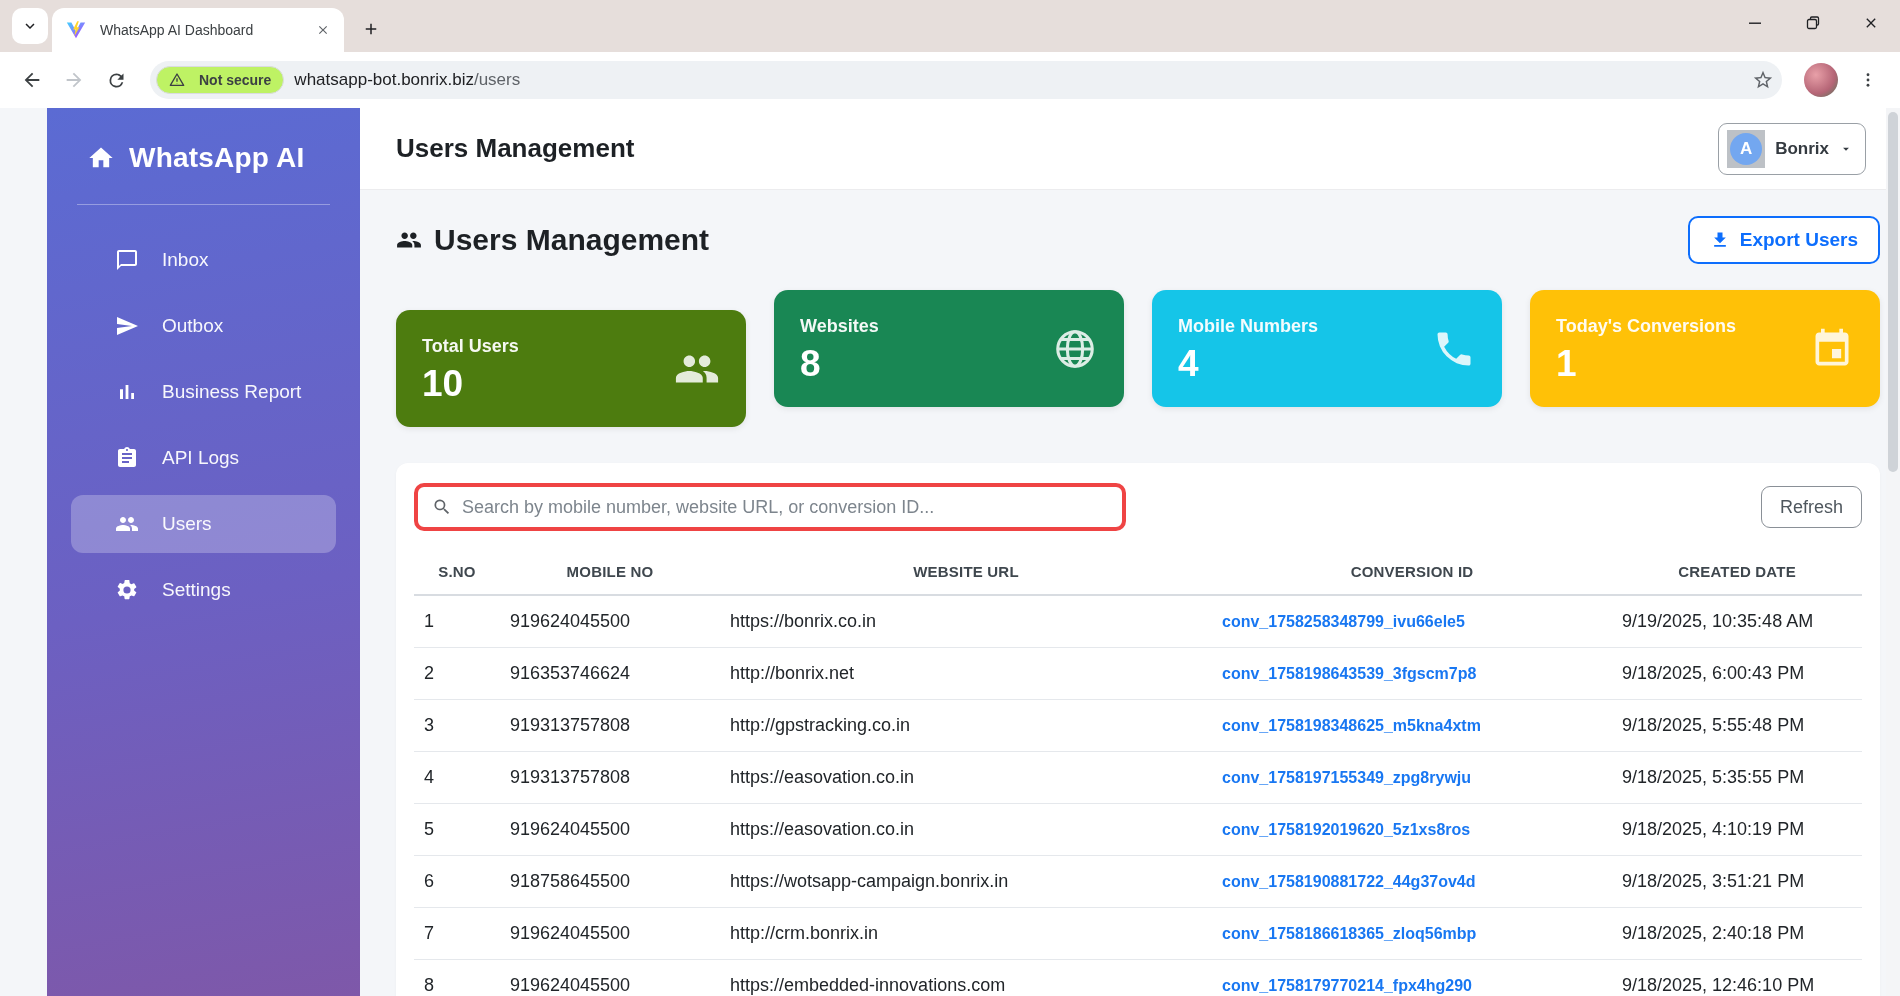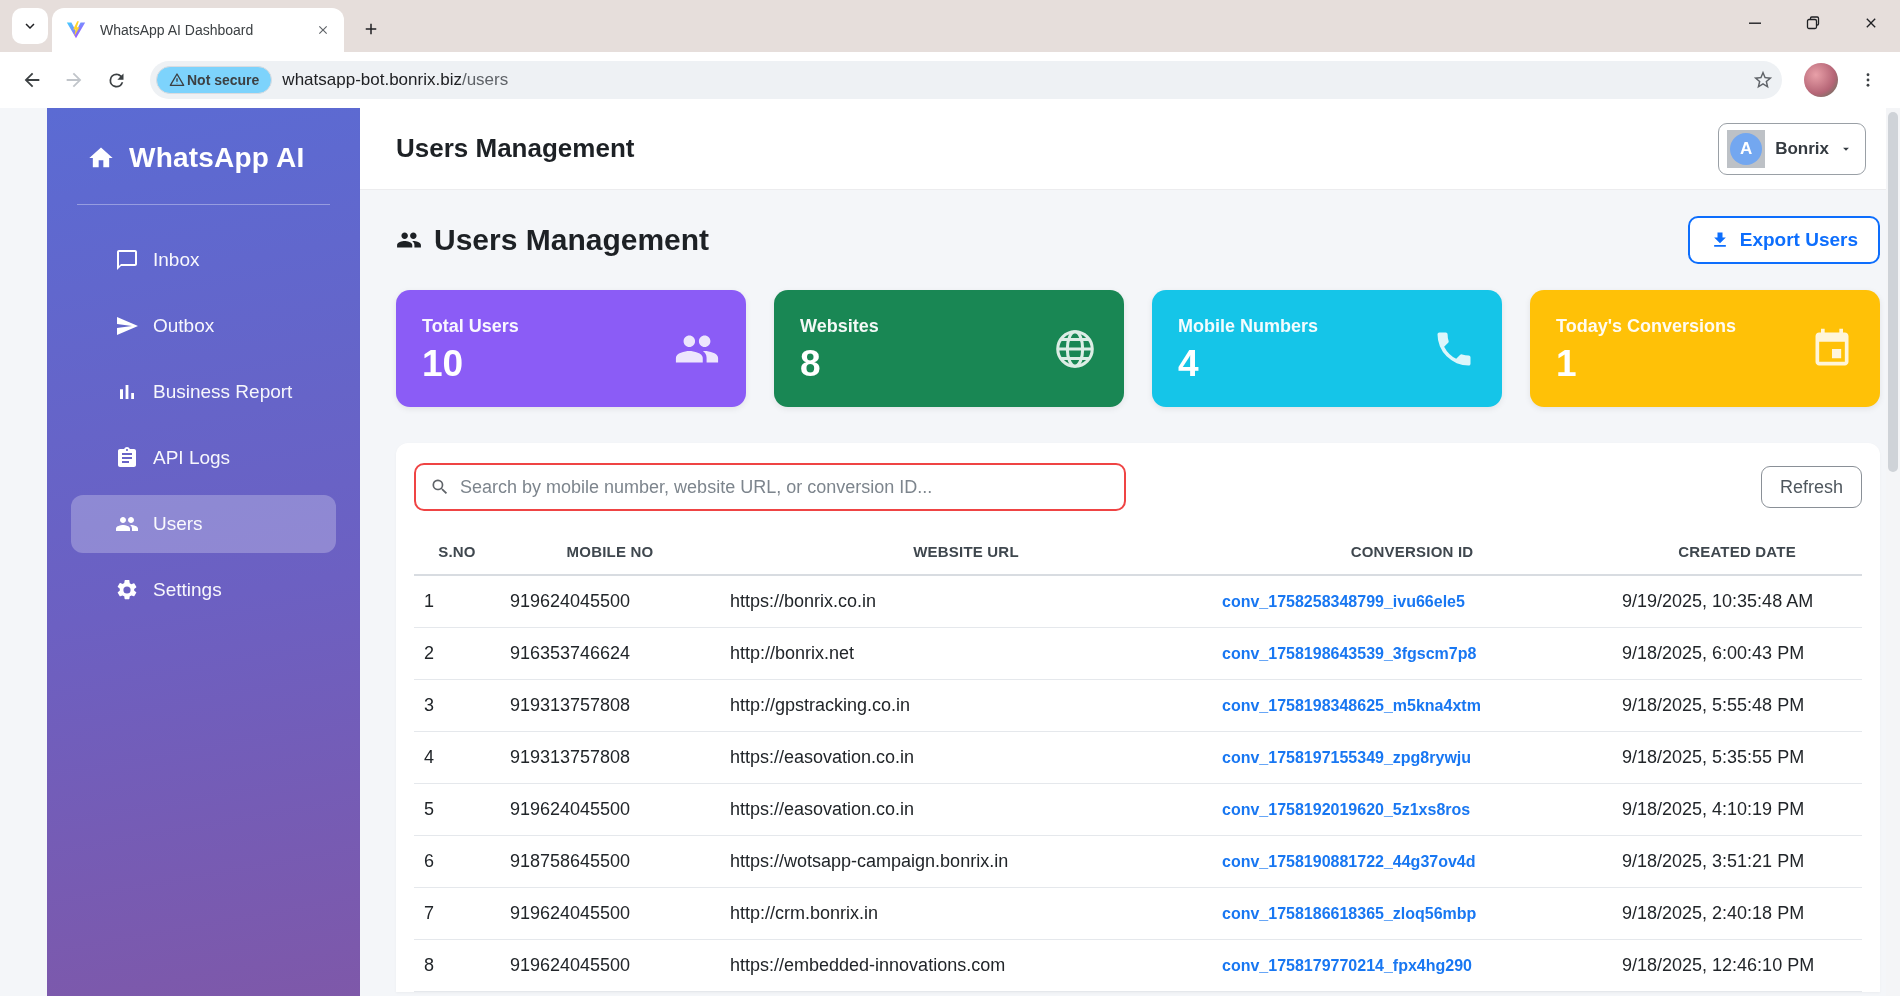--- a/index.html
+++ b/index.html
@@ -11,36 +11,36 @@
   .tab { height:44px; width:292px; background:#fff; border-radius:12px 12px 0 0; margin-left:4px; display:flex; align-items:center; padding:0 10px 0 14px; gap:14px; }
   .tab-title { font-size:14px; color:#3c4043; flex:1; white-space:nowrap; overflow:hidden; }
   .tab-close { width:22px; height:22px; border-radius:50%; display:flex; align-items:center; justify-content:center; }
   .newtab-btn { width:34px; height:34px; margin:0 0 6px 10px; display:flex; align-items:center; justify-content:center; border-radius:50%; }
   .win-controls { position:absolute; right:0; top:0; height:46px; display:flex; align-items:center; gap:0; }
   .win-btn { width:58px; height:46px; display:flex; align-items:center; justify-content:center; }
 
   .toolbar { height:56px; background:#fff; display:flex; align-items:center; padding:0 14px; gap:6px; }
   .nav-ico { width:36px; height:36px; display:flex; align-items:center; justify-content:center; border-radius:50%; }
   .addressbar { flex:1; height:38px; background:#eef1f4; border-radius:19px; margin:0 10px; display:flex; align-items:center; padding:0 8px 0 6px; gap:10px; }
-  .notsecure { height:28px; background:#7dd3fc; border:1px solid #dadce0; border-radius:14px; display:flex; align-items:center; gap:2px; padding:0 12px; }
+  .notsecure { height:28px; background:#bef264; border:1px solid #dadce0; border-radius:14px; display:flex; align-items:center; gap:14px; padding:0 12px; }
   .notsecure span { font-size:14px; font-weight:bold; color:#3c4043; }
   .url { font-size:17px; color:#202124; flex:1; }
   .url .path { color:#5f6368; }
   .avatar-photo { width:34px; height:34px; border-radius:50%; background:radial-gradient(circle at 35% 35%, #e8a0a8, #b56576 60%, #4a7c59); margin:0 6px; }
 
   
   .app { display:flex; height:888px; background:#f4f6f9; position:relative;padding-left:47px; }
   .scrollbar-track { position:absolute; right:0; top:0; bottom:0; width:14px; background:#f4f5f7; }
   .scrollbar-thumb { position:absolute; right:2px; top:4px; width:10px; height:360px; background:#cfd3d8; border-radius:5px; }
 
   .sidebar { width:313px; flex:0 0 313px; background:linear-gradient(170deg,#5b6bd3 0%, #6c60c2 55%, #7e58a9 100%); color:#fff; padding-top:34px; }
   .brand { display:flex; align-items:center; gap:14px; padding:0 0 0 40px; }
   .brand-title { font-size:28px; font-weight:bold; letter-spacing:.2px; }
   .side-divider { height:1px; background:rgba(255,255,255,.35); margin:30px 30px 26px 30px; }
-  .nav-item { display:flex; align-items:center; gap:14px; padding:0 0 0 44px; height:58px; margin:8px 24px; border-radius:12px; cursor:pointer; color:rgba(255,255,255,.95); }
+  .nav-item { display:flex; align-items:center; gap:23px; padding:0 0 0 44px; height:58px; margin:8px 24px; border-radius:12px; cursor:pointer; color:rgba(255,255,255,.95); }
   .nav-item.active { background:rgba(255,255,255,.25);text-align:right; }
   .nav-label { font-size:19px; }
 
   .main { flex:1; display:flex; flex-direction:column; min-width:0; }
   .main-header { height:82px; background:#fff; display:flex; align-items:center; justify-content:space-between; padding:0 34px 0 36px; border-bottom:1px solid #ececee; }
   .main-header h1 { font-size:26px; font-weight:bold; color:#1d2125; }
   .user-chip { display:flex; align-items:center; gap:10px; border:1px solid #9aa0a6; border-radius:9px; padding:6px 12px 6px 8px; background:#fff; cursor:pointer; }
   .user-chip .photo-frame { width:38px; height:38px; background:#bdc1c6; display:flex; align-items:center; justify-content:center; }
   .user-chip .letter-avatar { width:32px; height:32px; border-radius:50%; background:#73a7f0; color:#fff; font-size:17px; font-weight:bold; display:flex; align-items:center; justify-content:center; }
   .user-chip .uname { font-size:17px; font-weight:bold; color:#343a40; }
@@ -51,21 +51,21 @@
   .export-btn { display:flex; align-items:center; gap:10px; border:2px solid #0d6efd; color:#0d6efd; background:#fff; border-radius:10px; height:48px; padding:0 20px; font-size:19px; font-weight:bold; cursor:pointer; font-family:"Liberation Sans",sans-serif; }
 
   .stats { display:flex; gap:28px; margin-bottom:36px; }
   .stat-card { flex:1; height:117px; border-radius:14px; padding:20px 26px; color:#fff; display:flex; align-items:center; justify-content:space-between; box-shadow:0 2px 6px rgba(0,0,0,.08); }
   .stat-label { font-size:18px; font-weight:bold; opacity:.95; margin-bottom:8px; }
   .stat-value { font-size:37px; font-weight:bold; line-height:1; }
   .stat-icon { opacity:.85; }
 
   .panel { background:#fff; border-radius:12px 12px 0 0; padding:20px 18px 0 18px; margin-right:0; box-shadow:0 1px 3px rgba(0,0,0,.04); }
   .search-row { display:flex; align-items:center; justify-content:space-between; margin-bottom:22px; }
-  .search-box { width:712px; height:48px; border:2px solid #ef4444; border-radius:10px; display:flex; align-items:center; padding:0 14px; gap:10px; background:#fff; }
+  .search-box { width:712px; height:48px; border:4px solid #ef4444; border-radius:10px; display:flex; align-items:center; padding:0 14px; gap:10px; background:#fff; }
   .search-box input { border:none; outline:none; flex:1; font-size:18px; color:#212529; font-family:"Liberation Sans",sans-serif; background:transparent; }
   .search-box input::placeholder { color:#7d858d; }
   .refresh-btn { height:42px; padding:0 18px; border:1px solid #8a9097; border-radius:9px; background:#fff; color:#4f575e; font-size:18px; cursor:pointer; font-family:"Liberation Sans",sans-serif; }
 
   table { width:100%; border-collapse:collapse; }
   th { text-align:center; font-size:15px; font-weight:bold; color:#3f474e; padding:10px 10px 14px 10px; border-bottom:2px solid #d8dce1; letter-spacing:.2px; }
   td { font-size:18px; color:#212529; padding:0 10px; height:52px; border-bottom:1px solid #e5e8ec; }
   td a { color:#1877f2; font-size:16px; font-weight:bold; text-decoration:none; cursor:pointer; }
   col.c-sno{width:86px;} col.c-mob{width:220px;} col.c-url{width:492px;} col.c-conv{width:400px;} col.c-date{width:auto;}
 </style>
@@ -234,21 +234,21 @@
         </div>
         <button class="export-btn">
           <svg width="20" height="20" viewBox="0 0 24 24" fill="#0d6efd">
               <path d="M19 9h-4V3H9v6H5l7 7 7-7zM5 18v2h14v-2H5z"></path>
             </svg>
           <span>Export Users</span>
         </button>
       </div>
 
       <div class="stats">
-        <div class="stat-card" style="background: #8b5cf6;">
+        <div class="stat-card" style="background: #4d7c0f; margin-top: 20px;">
           <div>
               <div class="stat-label">Total Users</div>
                <div class="stat-value">10</div>
             </div>
           <svg class="stat-icon" width="46" height="46" viewBox="0 0 24 24" fill="#fff">
               <path d="M16 11c1.66 0 2.99-1.34 2.99-3S17.66 5 16 5s-3 1.34-3 3 1.34 3 3 3zm-8 0c1.66 0 2.99-1.34 2.99-3S9.66 5 8 5 5 6.34 5 8s1.34 3 3 3zm0 2c-2.33 0-7 1.17-7 3.5V19h14v-2.5c0-2.33-4.67-3.5-7-3.5zm8 0c-.29 0-.62.02-.97.05 1.16.84 1.97 1.97 1.97 3.45V19h6v-2.5c0-2.33-4.67-3.5-7-3.5z"></path>
             </svg>
         </div>
         <div class="stat-card" style="background: rgb(25, 135, 84);">
           <div>

